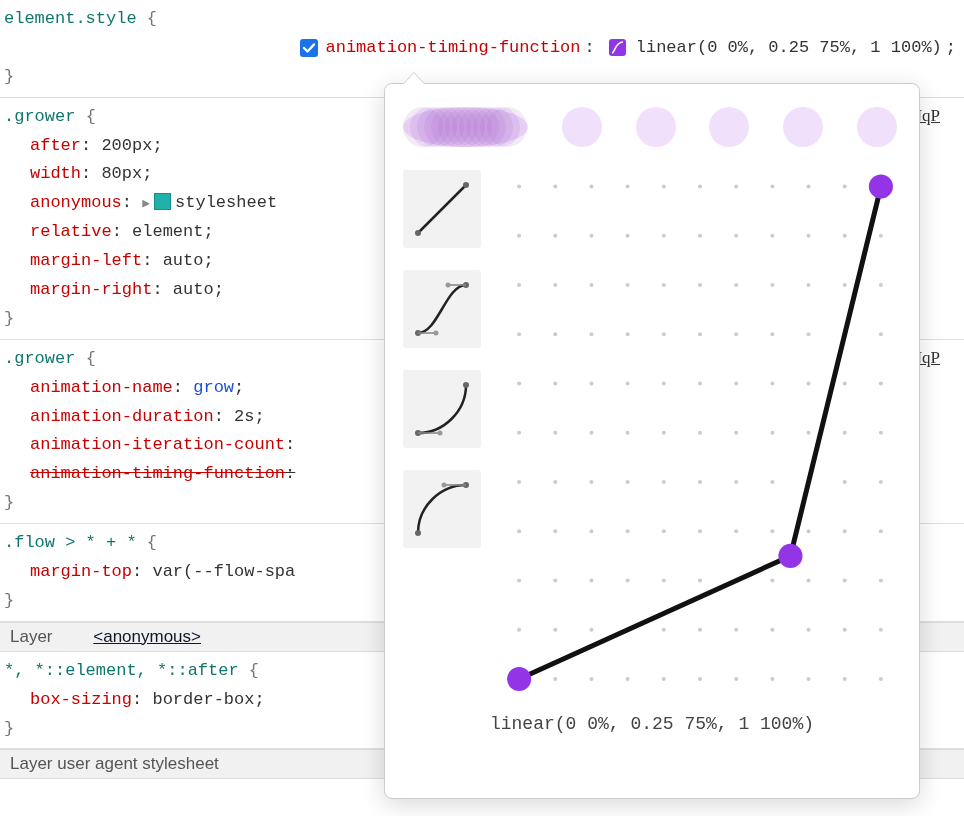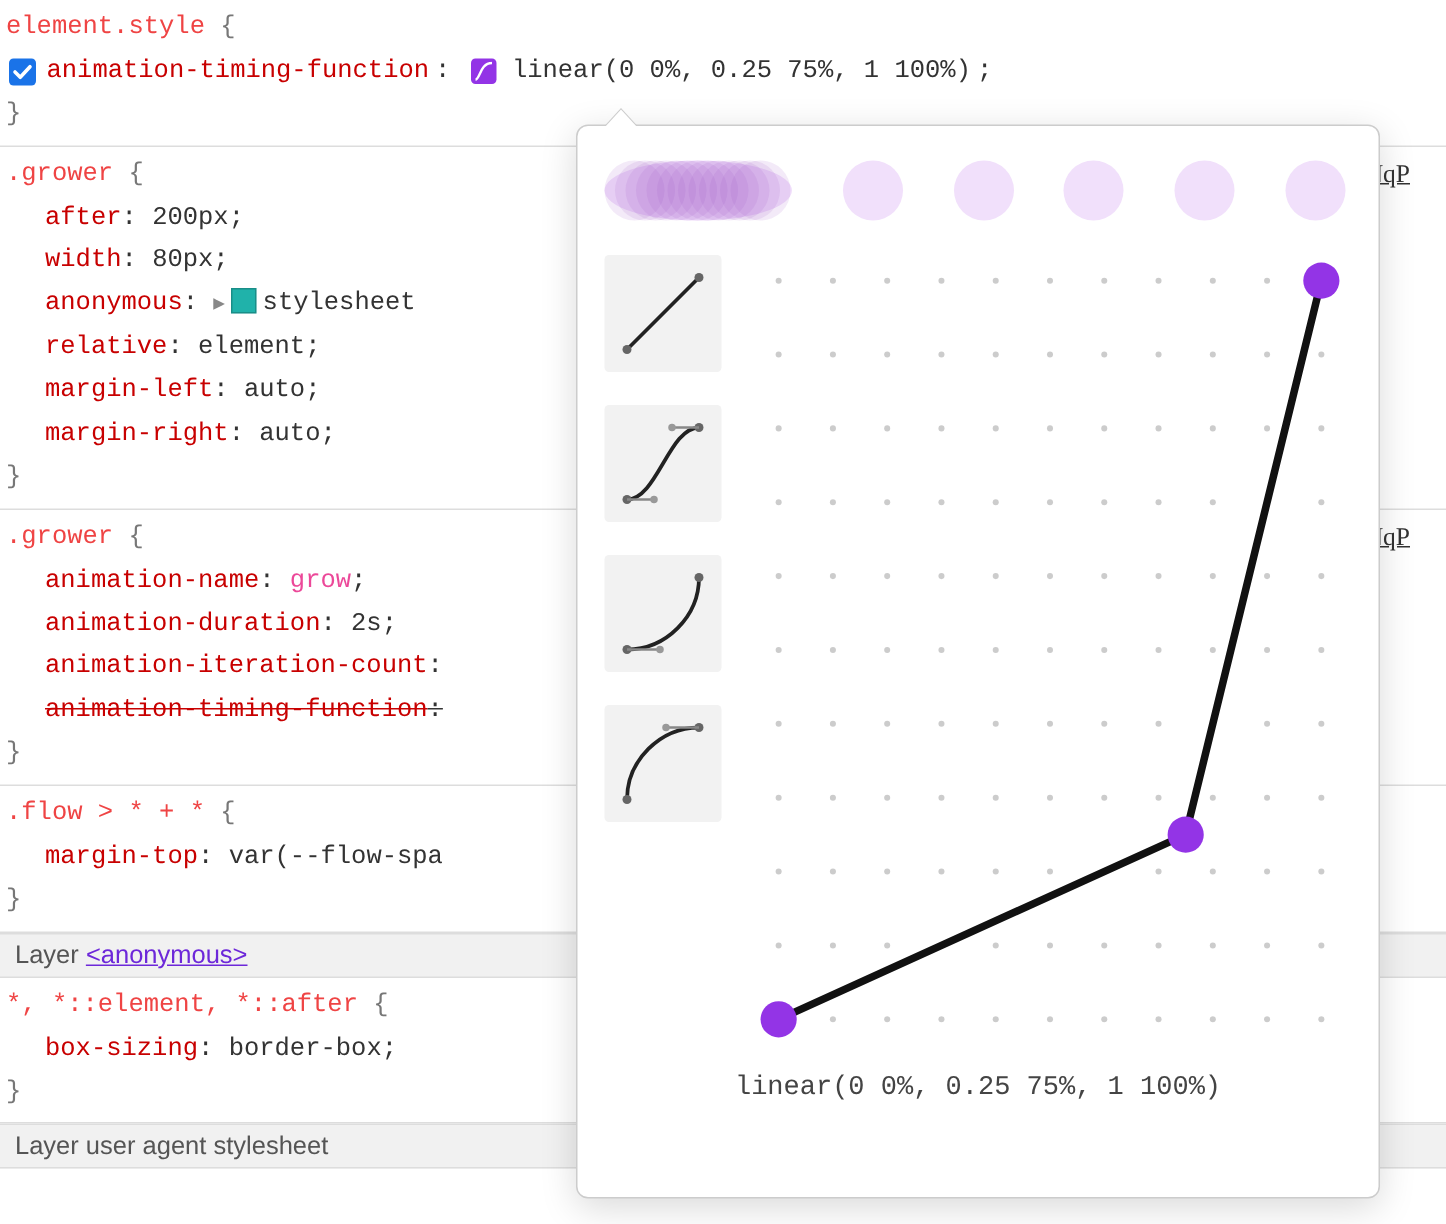--- a/index.html
+++ b/index.html
@@ -15,30 +15,31 @@
     }
     .styles-panel {
       width: 100%;
     }
     .rule-block {
       border-bottom: 1px solid #ddd;
       padding: 5px 8px 5px 4px;
       line-height: 1.7;
     }
     .selector {
-      color: #ef4444;
+      color: #0f766e;
       margin-top: 16px;
     }
     .brace {
       color: #777;
     }
     .prop-line {
       padding-left: 26px;
       white-space: nowrap;
       position: relative;
+      justify-content: flex-end;
     }
     .prop-line.with-checkbox {
       padding-left: 0;
       display: flex;
       align-items: center;
       gap: 4px;
     }
     .checkbox {
       width: 18px;
       height: 18px;
@@ -47,21 +48,21 @@
       display: inline-flex;
       align-items: center;
       justify-content: center;
       flex-shrink: 0;
       margin-left: 2px;
       margin-right: 3px;
     }
     .checkbox svg { width: 14px; height: 14px; }
     .prop-name { color: #c80000; }
     .prop-value { color: #333; }
-    .prop-value-blue { color: #ec4899; }
+    .prop-value-blue { color: #1d4ed8; }
     .prop-line.strikethrough .prop-name,
     .prop-line.strikethrough .colon {
       text-decoration: line-through;
     }
     .colon { color: #333; }
     .semicolon { color: #333; }
     .easing-swatch {
       display: inline-flex;
       width: 17px;
       height: 17px;
@@ -95,22 +96,23 @@
     .layer-header {
       background: #f1f1f1;
       border-bottom: 1px solid #ddd;
       padding: 4px 10px;
       font-family: -apple-system, "Helvetica Neue", Arial, sans-serif;
       font-size: 17px;
       color: #555;
       border-top: 1px solid #ddd;
     }
     .layer-header a {
-      color: #6d28d9;
+      color: #0f172a;
       text-decoration: underline;
+      margin-left: 36px;
     }
     .source-link {
       position: absolute;
       right: 24px;
       text-decoration: underline;
       color: #333;
       font-family: Liberation Serif, serif;
     }
 
     

